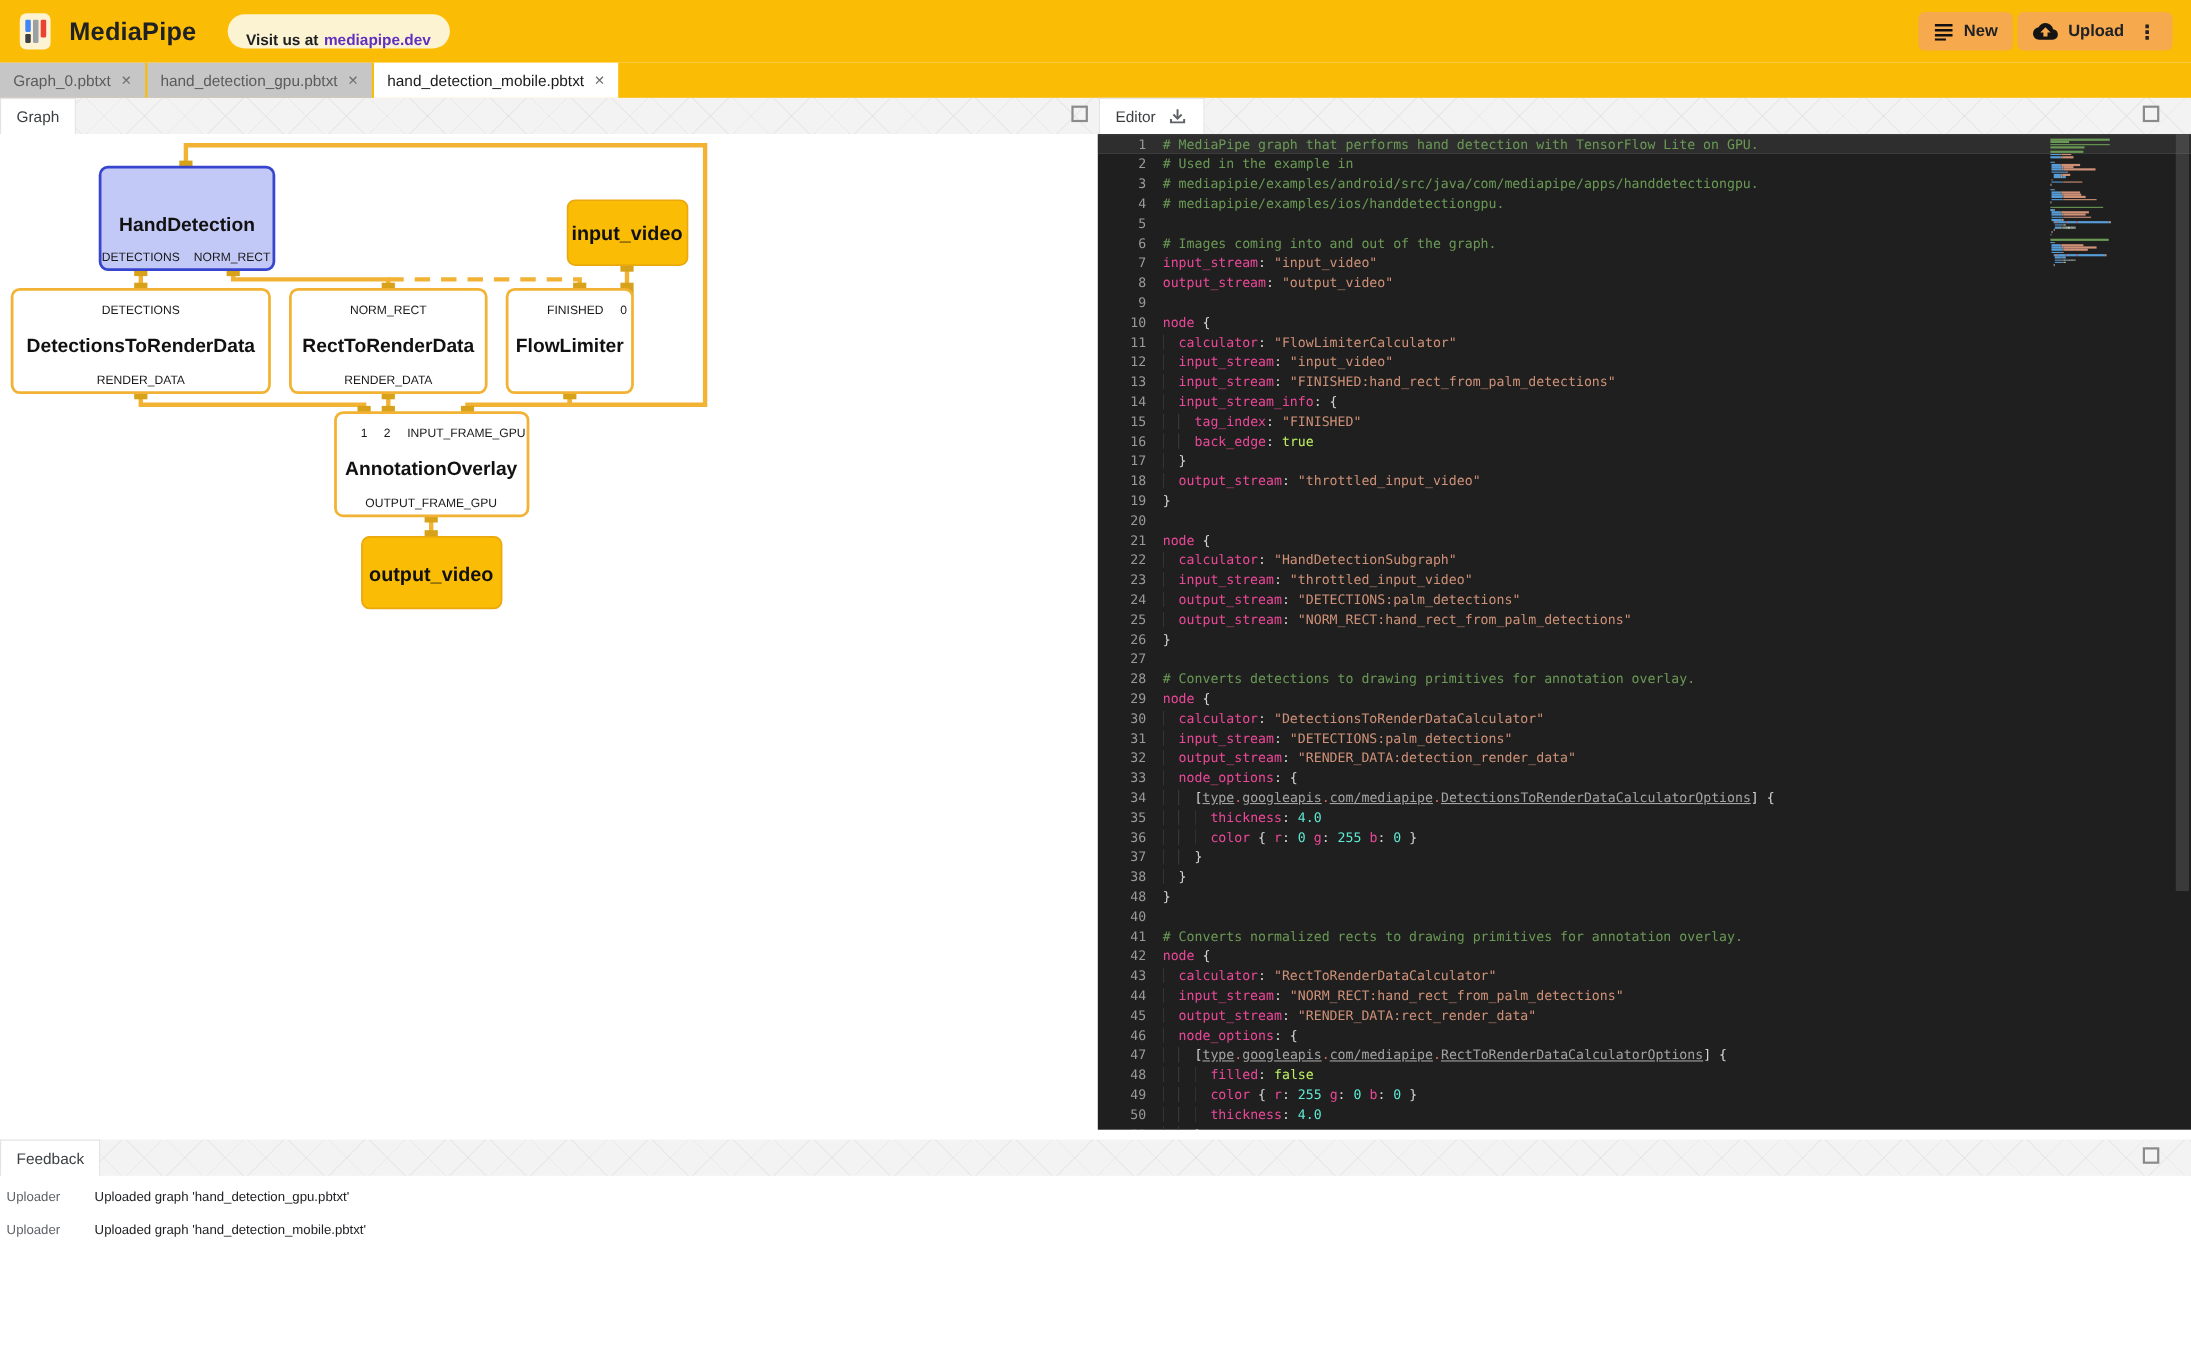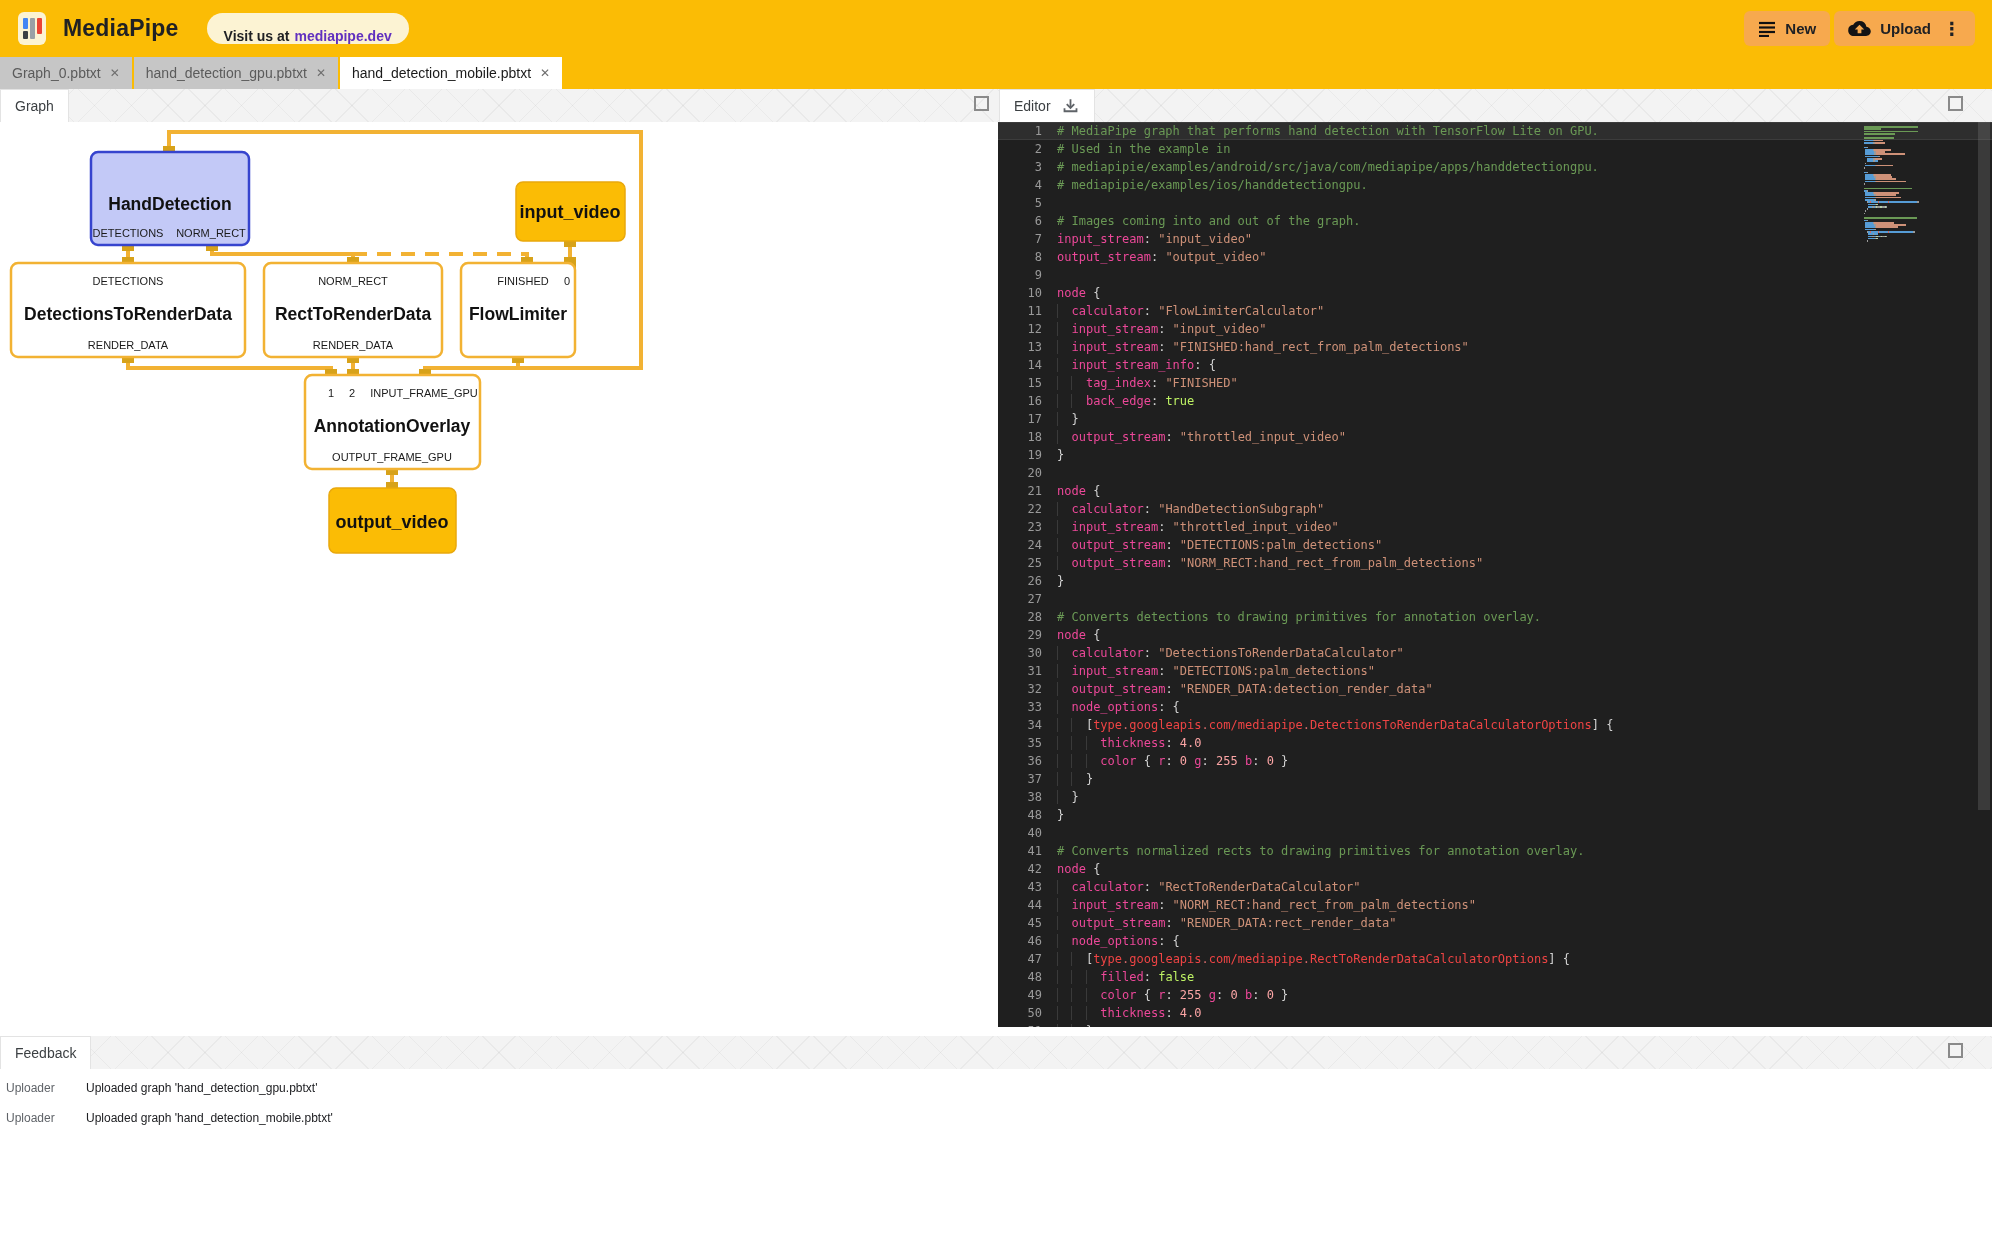--- a/index.html
+++ b/index.html
@@ -46,22 +46,22 @@
   .port{font-size:11px;fill:#1a1a1a;}
 
   
   #editor-area{left:998px;top:122px;width:994px;height:905px;background:#1F1F1F;overflow:hidden;}
   #code-lines{position:absolute;left:0;top:0;width:100%;
               font-family:"DejaVu Sans Mono","Liberation Mono",monospace;font-size:12px;line-height:18px;}
   .cl{display:flex;height:18px;white-space:pre;}
   .cl.hl{background:#2E2E2E;box-shadow:inset 0 -1px 0 #3c3c3c, inset 0 1px 0 #3c3c3c;}
   .ln{width:44px;flex:none;text-align:right;color:#9a9a9a;}
   .lc{margin-left:15px;}
-  .tok-c{color:#6A9955;} .tok-k{color:#ec4899;} .tok-s{color:#CE9178;} .tok-n{color:#fca5a5;}
-  .tok-b{color:#bef264;} .tok-p{color:#D4D4D4;} .tok-t{color:#ef4444;} .tok-d{color:#D16969;}
+  .tok-c{color:#6A9955;} .tok-k{color:#ec4899;} .tok-s{color:#CE9178;} .tok-n{color:#5eead4;}
+  .tok-b{color:#bef264;} .tok-p{color:#D4D4D4;} .tok-t{color:#a3a3a3;text-decoration:underline;} .tok-d{color:#D16969;}
   .ig{box-shadow:inset 1px 0 0 #3a3a3a;}
   #minimap{position:absolute;top:4px;right:48px;width:80px;}
   .mrow{display:flex;height:1.7px;margin-bottom:0.6px;}
   .mrow i{height:100%;display:block;}
   #ed-scrollbar{position:absolute;right:2px;top:0;width:12px;height:688px;background:rgba(130,130,130,.28);}
 
   
   #feedback-body{left:0;top:1069px;width:1992px;height:167px;background:#fff;}
   .frow{display:flex;align-items:center;height:30px;font-size:12px;gap:12px;}
   .frow .src{width:60px;margin-left:6px;color:#5f6368;flex:none;}

